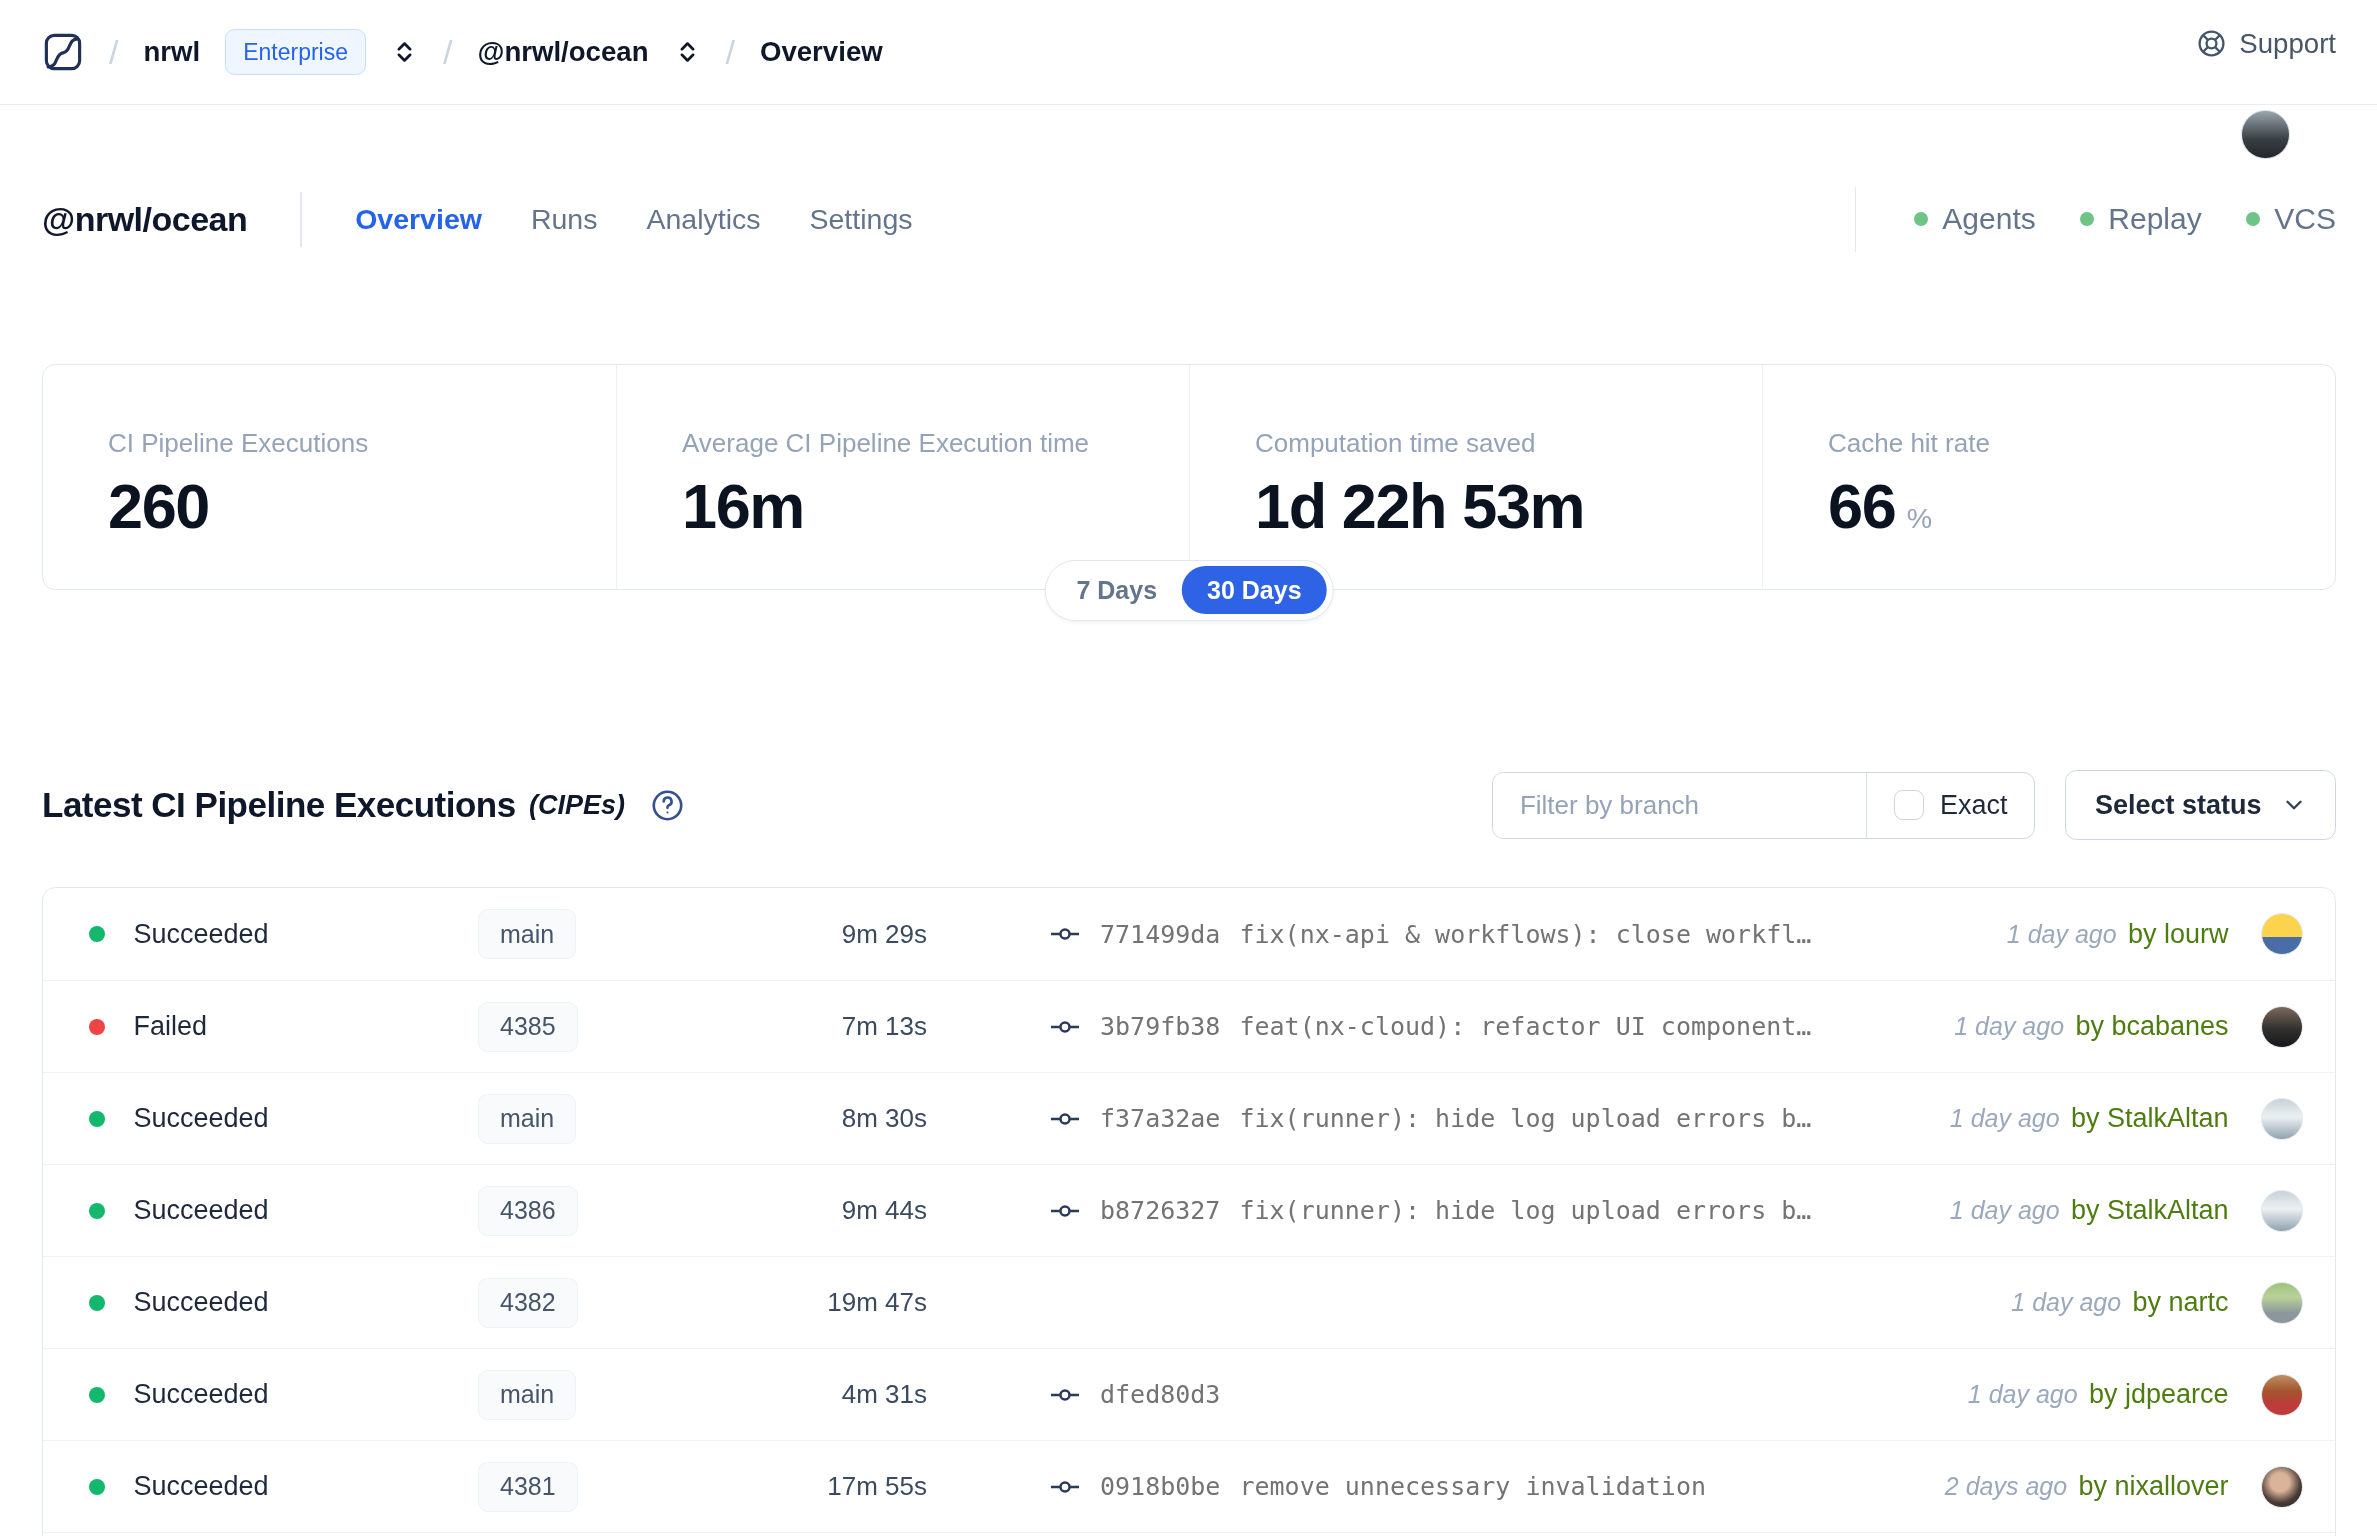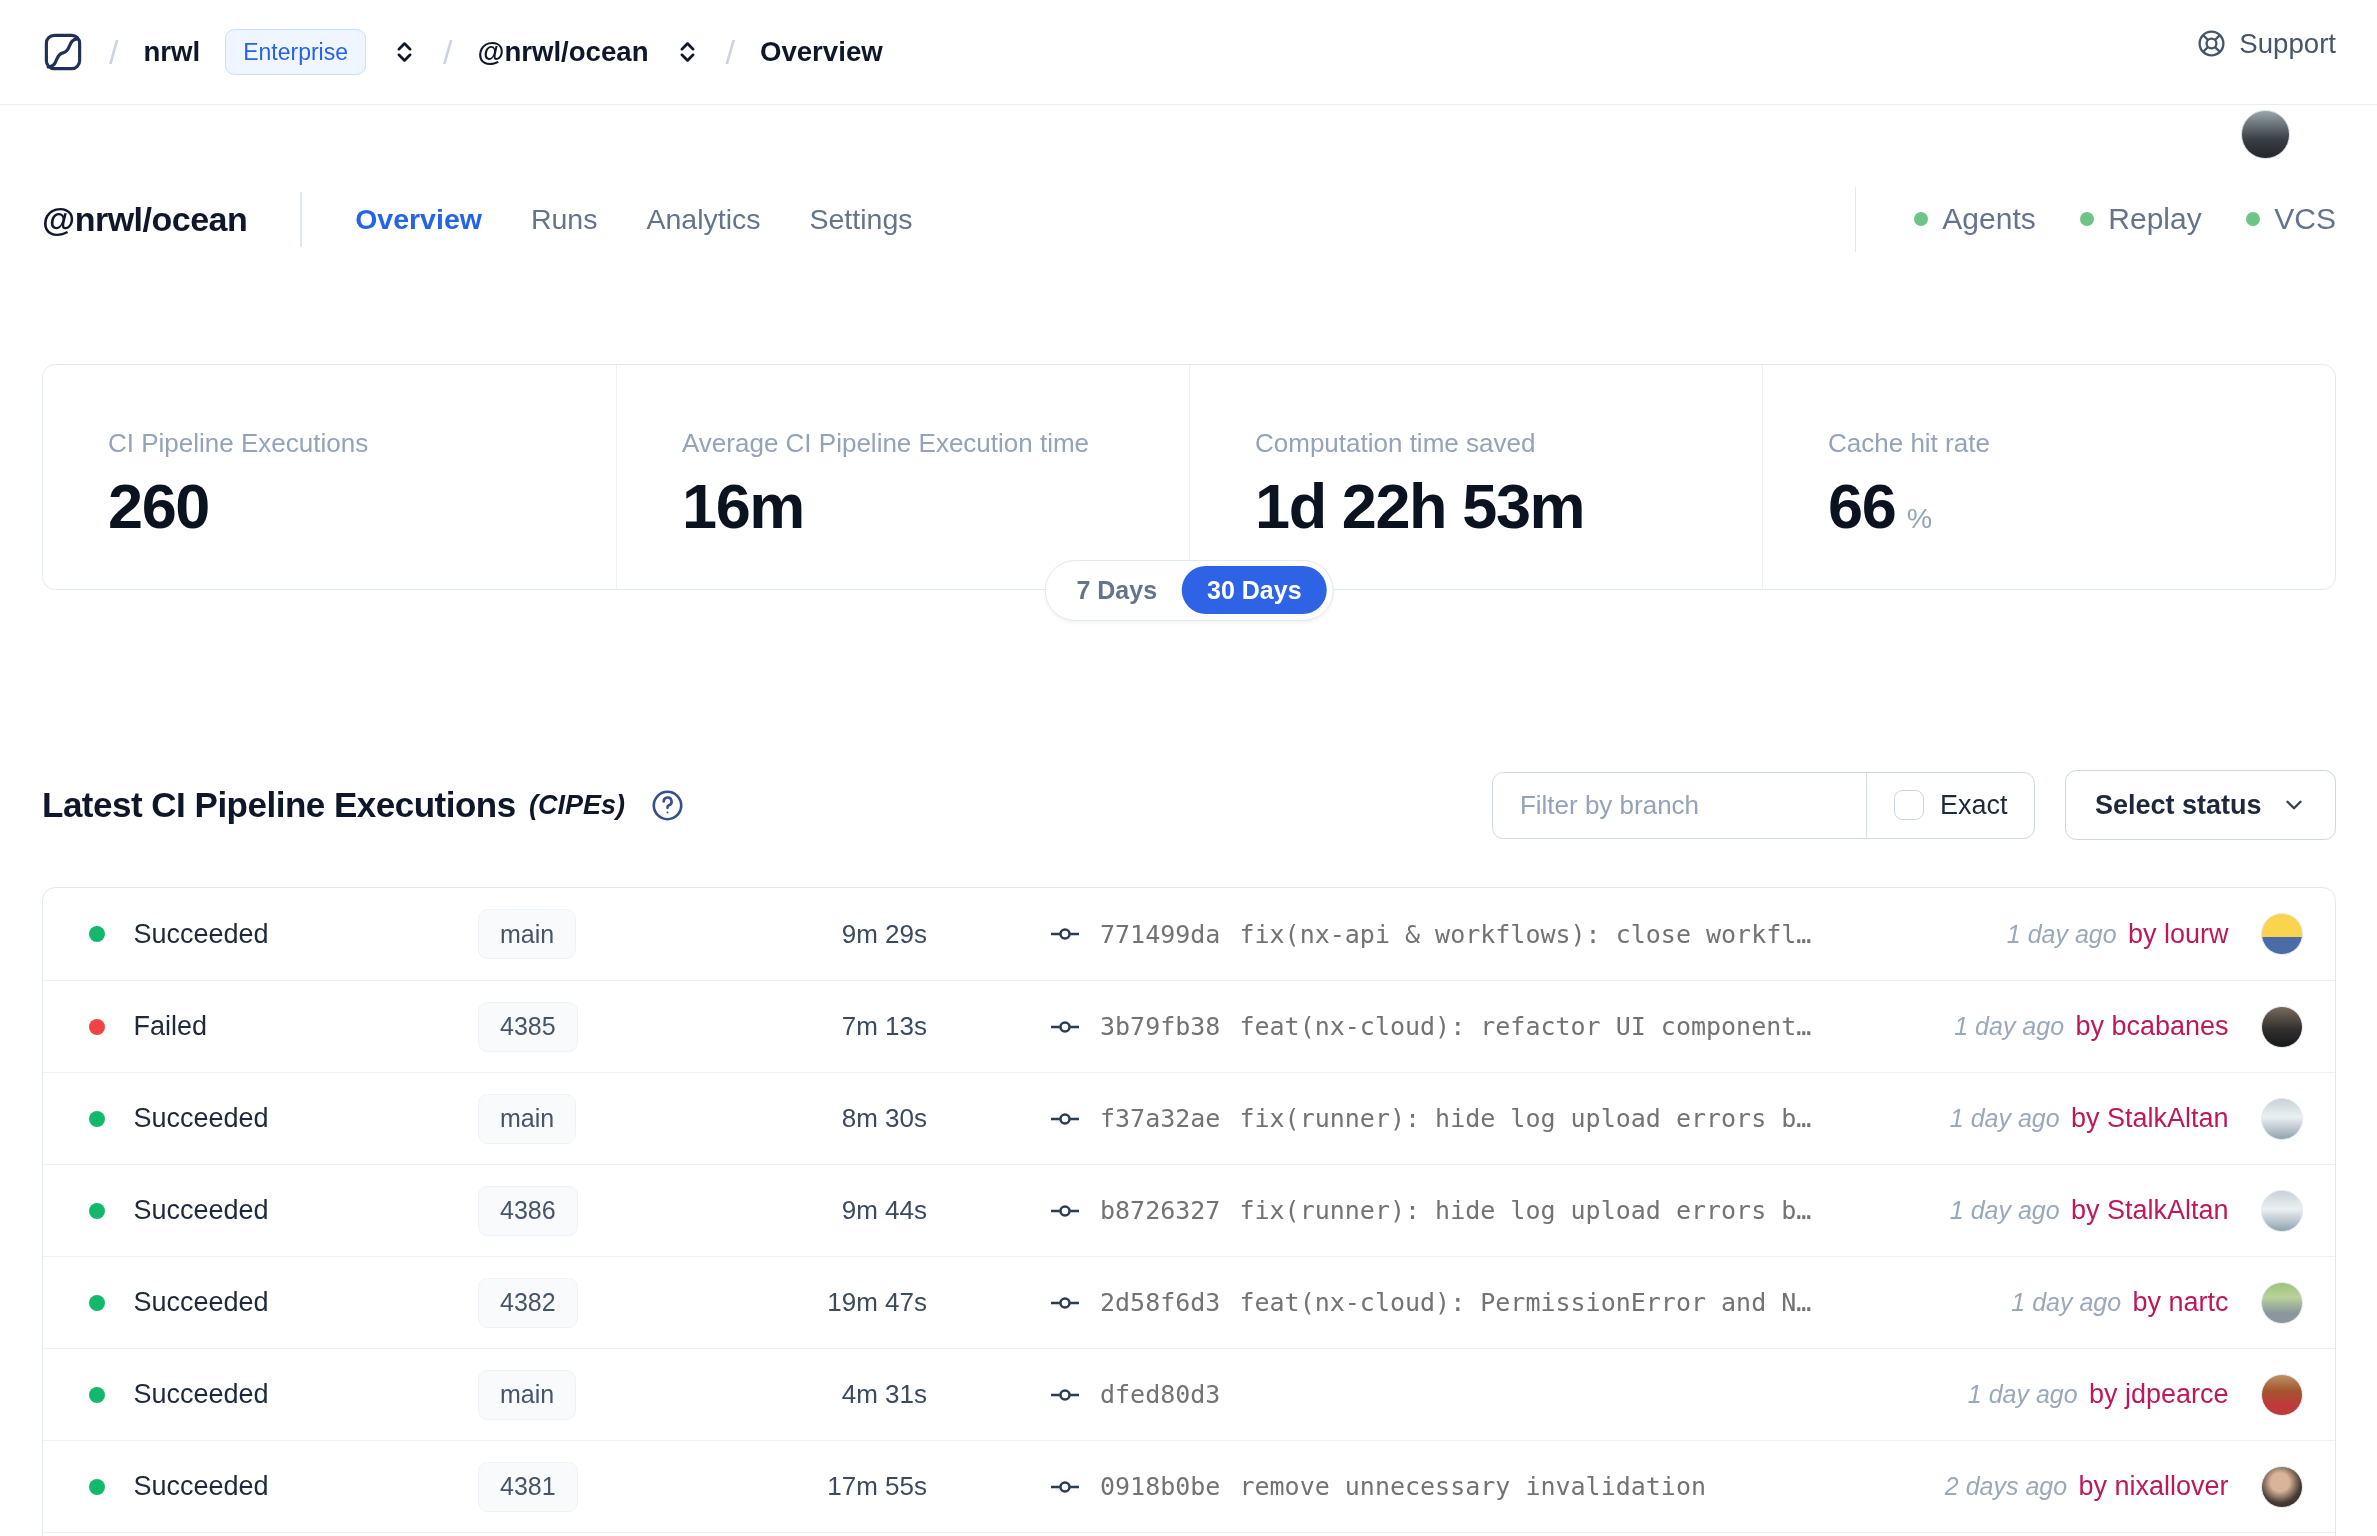--- a/index.html
+++ b/index.html
@@ -85,21 +85,21 @@
   .branch-badge { display:inline-block; background:#f8fafc; border:1.9px solid #eef2f7;
       border-radius:9.5px; padding:9.5px 21px; font-size:25px; color:#475569; }
   .row-duration { width:214px; flex-shrink:0; text-align:right; font-size:26px; color:#3b4a5f; }
   .row-commit { display:flex; align-items:center; gap:19px; margin-left:122px; flex:1;
       min-width:0; font-family:"DejaVu Sans Mono","Liberation Mono",monospace;
       font-size:25px; color:#737373; white-space:nowrap; overflow:hidden; }
   .commit-icon { flex-shrink:0; display:flex; }
   .row-meta { display:flex; align-items:center; margin-left:auto; padding-right:32px;
       gap:11.4px; flex-shrink:0; }
   .time-ago { font-size:25px; font-style:italic; color:#9aa8bc; }
-  .author { font-size:27px; color:#be185d; }
+  .author { font-size:27px; color:#4d7c0f; }
   .row-avatar { width:42px; height:42px; border-radius:50%; margin-left:21px;
       border:1px solid #e2e8f0; flex-shrink:0; }
   .row-stub { height:92px; border-top:1.9px solid #eef1f5; }
 </style>
 </head>
 <body>
 
 <div class="topbar">
   <div class="tb-left">
     <span class="logo">
@@ -328,31 +328,20 @@
     </div>
   </div>
 
   <div class="row">
     <div class="row-status">
       <span class="row-dot" style="background: rgb(20, 184, 109);"></span>
       <span class="status-text">Succeeded</span>
     </div>
     <div class="row-branch"><span class="branch-badge">4382</span></div>
     <div class="row-duration">19m 47s</div>
-    <div class="row-commit">
-      <span class="commit-icon">
-        <svg viewBox="0 0 24 24" width="32" height="32" fill="none" stroke="#2b3a55" stroke-width="1.9">
-            <circle cx="12" cy="12" r="3.4"></circle>
-            <line x1="1.5" y1="12" x2="8.2" y2="12"></line>
-            <line x1="15.8" y1="12" x2="22.5" y2="12"></line>
-          </svg>
-      </span>
-      <span>2d58f6d3</span>
-      <span>feat(nx-cloud): PermissionError and N…</span>
-    </div>
     <div class="row-meta">
       <span class="time-ago">1 day ago</span>
       <span class="author">by nartc</span>
       <span class="row-avatar" style="background: linear-gradient(rgb(158, 194, 123) 0%, rgb(185, 210, 154) 35%, rgb(139, 151, 156) 75%);"></span>
     </div>
   </div>
 
   <div class="row">
     <div class="row-status">
       <span class="row-dot" style="background: rgb(20, 184, 109);"></span>

